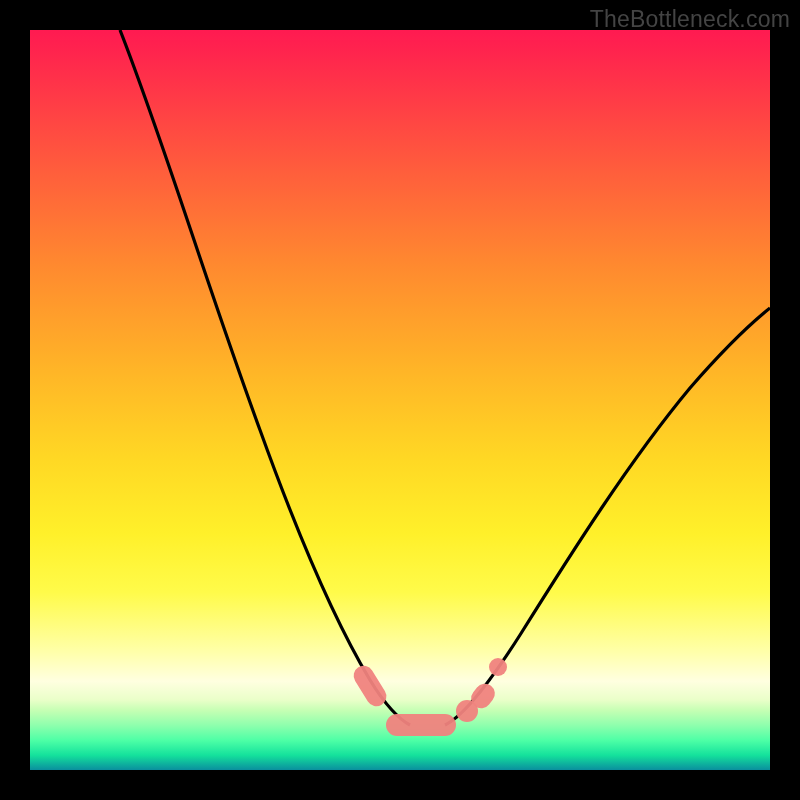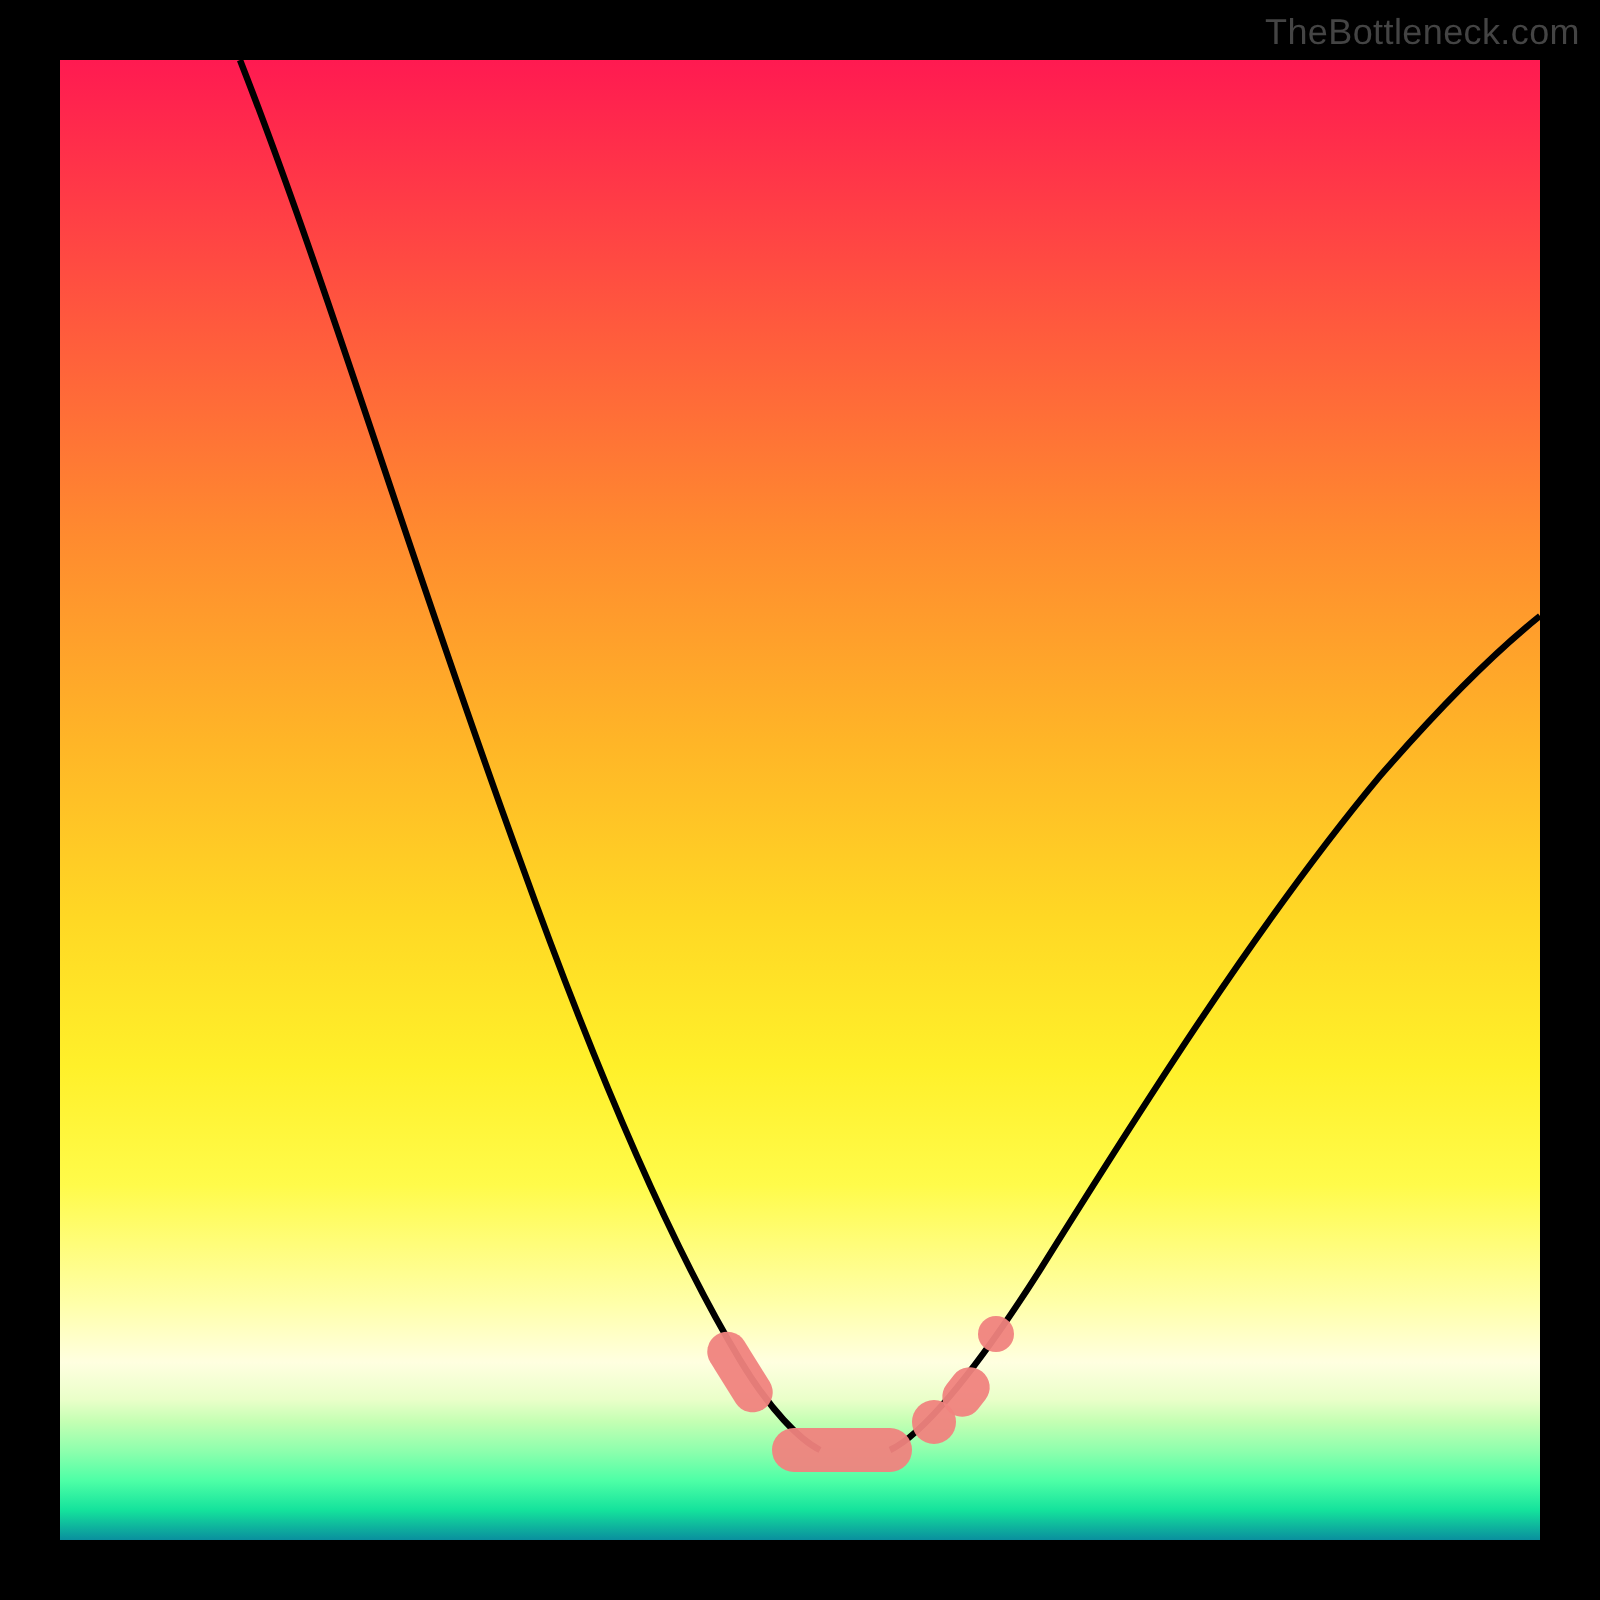--- a/index.html
+++ b/index.html
@@ -41,21 +41,21 @@
       #14e29c 98%,
       #0a8f9e 100%
     );
     overflow: hidden;
   }
   .attribution {
     position: absolute;
     top: 6px;
     right: 10px;
     color: #444;
-    font-size: 18px;
+    font-size: 23px;
     font-weight: 500;
     letter-spacing: 0.2px;
   }
   svg.curves {
     position: absolute;
     left: 0;
     top: 0;
     width: 740px;
     height: 740px;
   }

